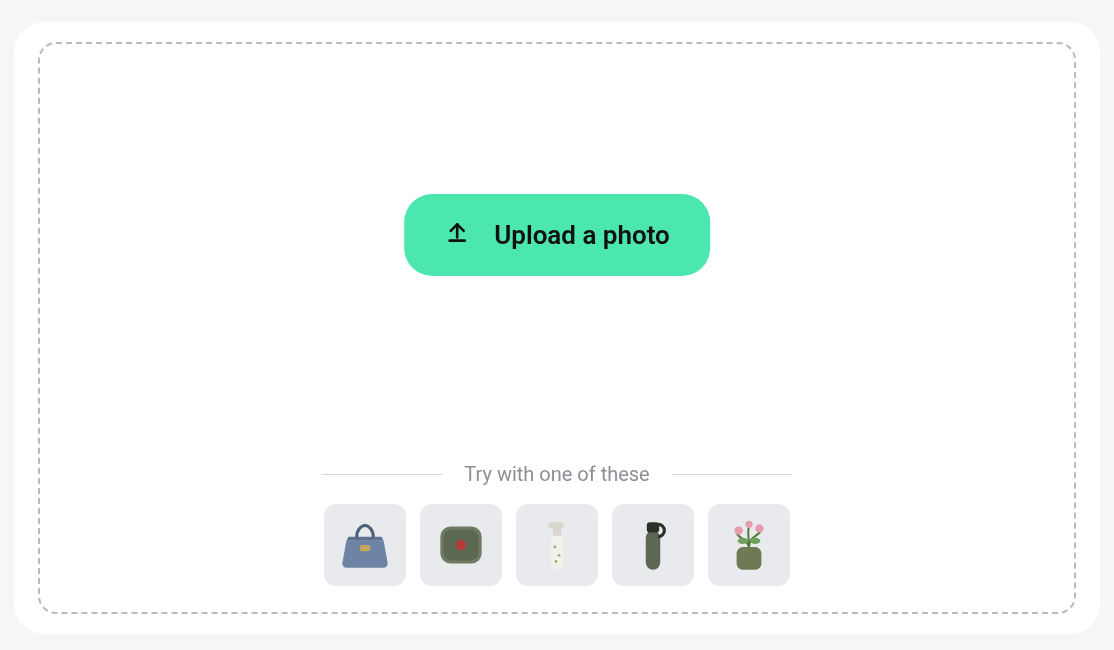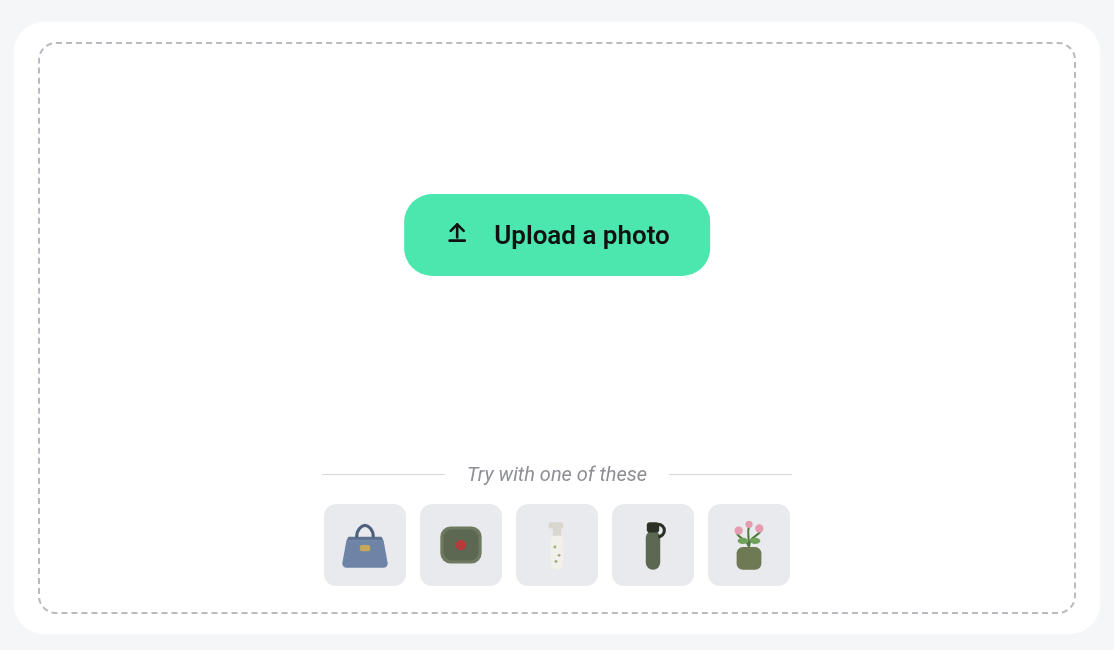--- a/index.html
+++ b/index.html
@@ -92,21 +92,20 @@
   .try-header .line{
     flex:1;
     height:1px;
     background:#d7d8dc;
   }
   .try-header .label{
     padding:0 22px;
     font-size:20px;
     color:#8d8f95;
     white-space:nowrap;
-    font-style:italic;
   }
 
   .thumbs{
     display:flex;
     gap:14px;
   }
   .thumb{
     width:82px;
     height:82px;
     background:#e9eaed;

